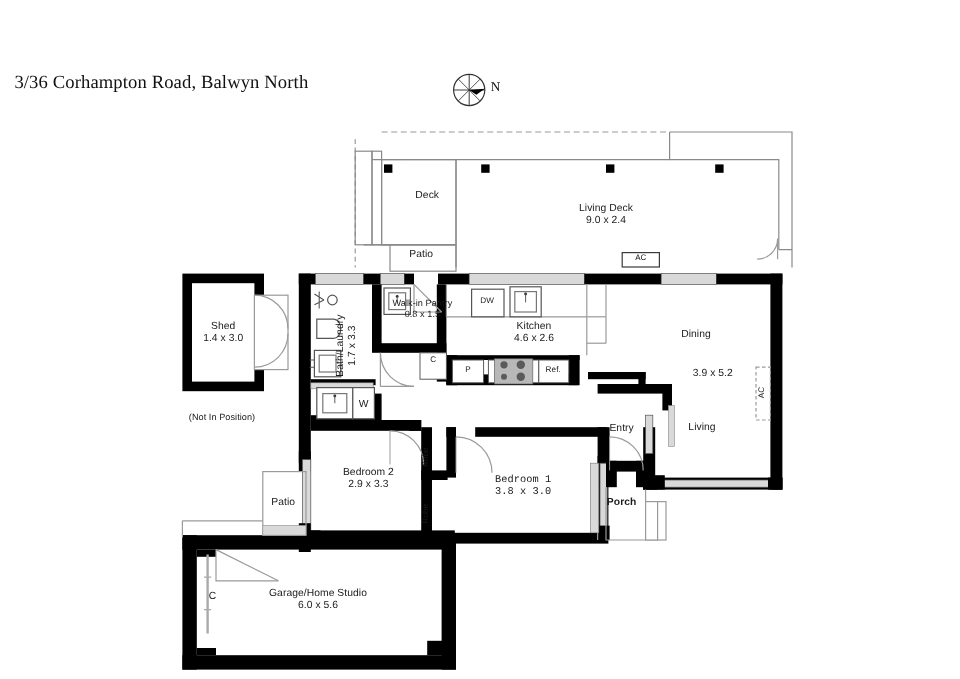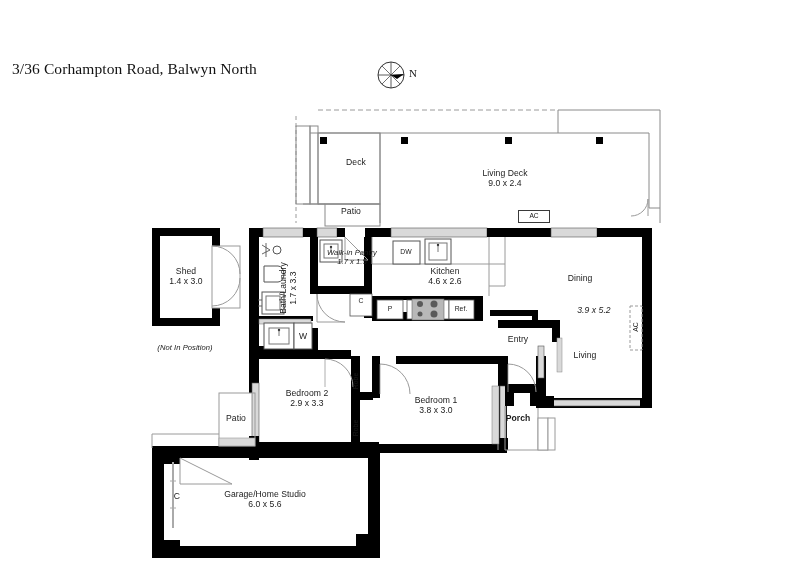--- a/index.html
+++ b/index.html
@@ -15,21 +15,21 @@
   .compass svg{display:block;}
   .compass-n{position:absolute;left:409px;top:29px;font-family:"Liberation Serif", serif;
              font-size:11px;color:#111;}
 
   
   #plan{position:absolute;left:0;top:0;width:800px;height:566px;}
 
   
   .lbl{position:absolute;font-size:8.6px;color:#1a1a1a;text-align:center;
        line-height:1.22;white-space:nowrap;letter-spacing:.05px;}
-  .lbl.sm{font-size:7.6px;font-style:italic;}
+  .lbl.sm{font-size:7.6px;}
   .lbl.xs{font-size:6.8px;}
   .lbl .d{display:block;}
   .rot{transform:rotate(-90deg);transform-origin:50% 50%;}
   .boxlbl{position:absolute;border:1px solid #3a3a3a;background:#fff;
           font-size:6.6px;text-align:center;line-height:1;padding:2px 3px;color:#111;}
 
   .disclaimer{position:absolute;left:0;right:0;top:540px;text-align:center;
               font-family:"Liberation Serif", serif;font-size:5.6px;color:#333;
               letter-spacing:.05px;}
 </style>
@@ -279,54 +279,54 @@
     <span class="d">1.4 x 3.0</span>
   </div>
 
   <div class="lbl rot" style="left:288px;top:250px;transform:translate(-50%,-50%) rotate(-90deg);">
     <span class="d">Bath/Laundry</span>
     <span class="d">1.7 x 3.3</span>
   </div>
 
   <div class="lbl sm" style="left:352px;top:210px;transform:translateX(-50%);">
     <span class="d">Walk-in Pantry</span>
-    <span class="d">1.7 x 1.5</span>
+    <span class="d">0.8 x 1.5</span>
   </div>
 
   <div class="lbl" style="left:445px;top:228px;transform:translateX(-50%);">
     <span class="d">Kitchen</span>
     <span class="d">4.6 x 2.6</span>
   </div>
 
   <div class="lbl" style="left:580px;top:235px;transform:translateX(-50%);">
     <span class="d">Dining</span>
   </div>
 
-  <div class="lbl" style="left:594px;top:267px;transform:translateX(-50%);font-style:italic;">
+  <div class="lbl" style="left:594px;top:267px;transform:translateX(-50%);">
     <span class="d">3.9 x 5.2</span>
   </div>
 
   <div class="lbl" style="left:585px;top:312px;transform:translateX(-50%);text-align:center;">
     <span class="d">Living</span>
   </div>
 
-  <div class="lbl" style="left:518px;top:296px;transform:translateX(-50%);">
+  <div class="lbl" style="left:518px;top:313px;transform:translateX(-50%);">
     <span class="d">Entry</span>
   </div>
 
   <div class="lbl" style="left:518px;top:375px;transform:translateX(-50%);font-weight:bold;">
     <span class="d">Porch</span>
   </div>
 
   <div class="lbl" style="left:307px;top:350px;transform:translateX(-50%);">
     <span class="d">Bedroom 2</span>
     <span class="d">2.9 x 3.3</span>
   </div>
 
-  <div class="lbl" style="left:436px;top:357px;transform:translateX(-50%);">
+  <div class="lbl" style="left:436px;top:357px;transform:translateX(-50%);font-family:Liberation Mono, monospace;">
     <span class="d">Bedroom 1</span>
     <span class="d">3.8 x 3.0</span>
   </div>
 
   <div class="lbl" style="left:236px;top:375px;transform:translateX(-50%);">
     <span class="d">Patio</span>
   </div>
 
   <div class="lbl" style="left:265px;top:451px;transform:translateX(-50%);">
     <span class="d">Garage/Home Studio</span>

